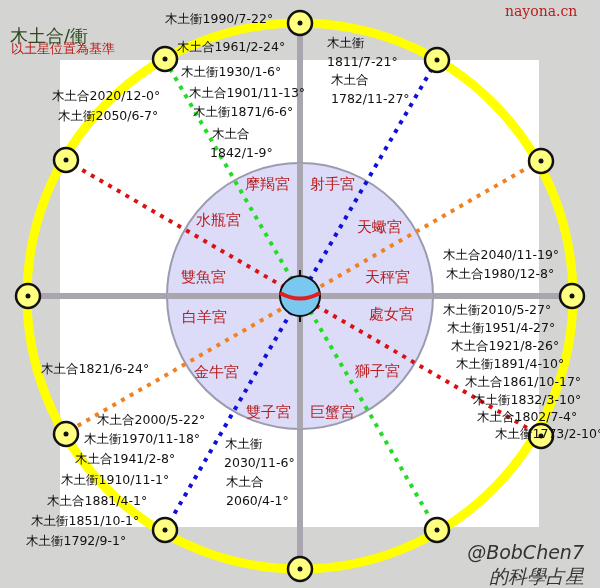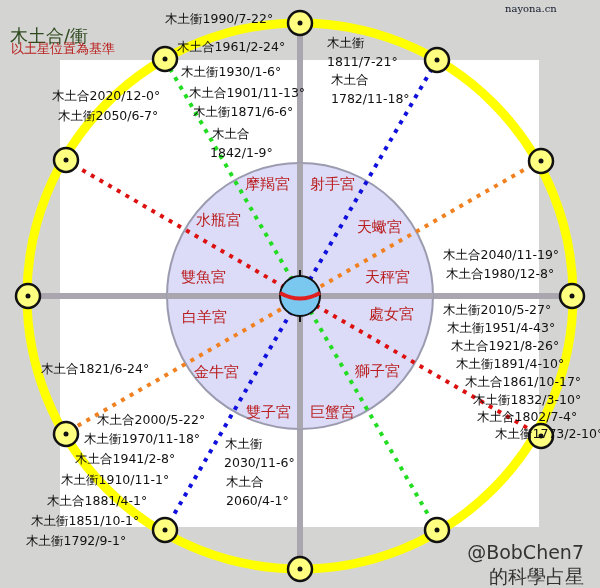--- a/index.html
+++ b/index.html
@@ -2,22 +2,22 @@
 <html><head>
 <meta charset="utf-8">
 <style>
   html, body { margin:0; padding:0; }
   body { width:600px; height:588px; background:#d4d5d2; position:relative; overflow:hidden;
          font-family:"DejaVu Sans", "Liberation Sans", sans-serif; }
   .white-square { position:absolute; left:60px; top:60px; width:479px; height:467px; background:#ffffff; }
   svg.diagram { position:absolute; left:0; top:0; width:600px; height:588px; }
   .title { position:absolute; left:10px; top:24px; font-size:18px; color:#2e4a1e; letter-spacing:0px; }
   .subtitle { position:absolute; left:11px; top:40px; font-size:13px; color:#b91c1c; }
-  .watermark { position:absolute; left:505px; top:3px; font-family:"DejaVu Serif", serif; font-size:10px; color:#0f172a; }
-  .credit { position:absolute; right:16px; font-size:19px; color:#333; text-align:right; }
+  .watermark { position:absolute; left:505px; top:3px; font-family:"DejaVu Serif", serif; font-size:14px; color:#b91c1c; }
+  .credit { position:absolute; right:16px; font-size:19px; color:#333; text-align:right;font-style:italic; }
   .credit.l1 { top:541px; }
   .credit.l2 { top:564px; }
   .lbl { position:absolute; font-size:12.5px; color:#111; white-space:nowrap; line-height:14px; }
   .sign { position:absolute; font-size:15px; color:#b91c1c; white-space:nowrap; }
 </style>
 </head>
 <body>
 
 <div class="white-square"></div>
 
@@ -93,25 +93,25 @@
 <div class="lbl" style="left:181px;top:65px">木土衝1930/1-6°</div>
 <div class="lbl" style="left:189px;top:86px">木土合1901/11-13°</div>
 <div class="lbl" style="left:193px;top:105px">木土衝1871/6-6°</div>
 <div class="lbl" style="left:212px;top:127px">木土合</div>
 <div class="lbl" style="left:210px;top:146px">1842/1-9°</div>
 <div class="lbl" style="left:52px;top:89px">木土合2020/12-0°</div>
 <div class="lbl" style="left:58px;top:109px">木土衝2050/6-7°</div>
 <div class="lbl" style="left:327px;top:36px">木土衝</div>
 <div class="lbl" style="left:327px;top:55px">1811/7-21°</div>
 <div class="lbl" style="left:331px;top:73px">木土合</div>
-<div class="lbl" style="left:331px;top:92px">1782/11-18°</div>
+<div class="lbl" style="left:331px;top:92px">1782/11-27°</div>
 <div class="lbl" style="left:443px;top:248px">木土合2040/11-19°</div>
 <div class="lbl" style="left:446px;top:267px">木土合1980/12-8°</div>
 <div class="lbl" style="left:443px;top:303px">木土衝2010/5-27°</div>
-<div class="lbl" style="left:447px;top:321px">木土衝1951/4-43°</div>
+<div class="lbl" style="left:447px;top:321px">木土衝1951/4-27°</div>
 <div class="lbl" style="left:451px;top:339px">木土合1921/8-26°</div>
 <div class="lbl" style="left:456px;top:357px">木土衝1891/4-10°</div>
 <div class="lbl" style="left:465px;top:375px">木土合1861/10-17°</div>
 <div class="lbl" style="left:473px;top:393px">木土衝1832/3-10°</div>
 <div class="lbl" style="left:477px;top:410px">木土合1802/7-4°</div>
 <div class="lbl" style="left:495px;top:427px">木土衝1773/2-10°</div>
 <div class="lbl" style="left:41px;top:362px">木土合1821/6-24°</div>
 <div class="lbl" style="left:97px;top:413px">木土合2000/5-22°</div>
 <div class="lbl" style="left:84px;top:432px">木土衝1970/11-18°</div>
 <div class="lbl" style="left:75px;top:452px">木土合1941/2-8°</div>

